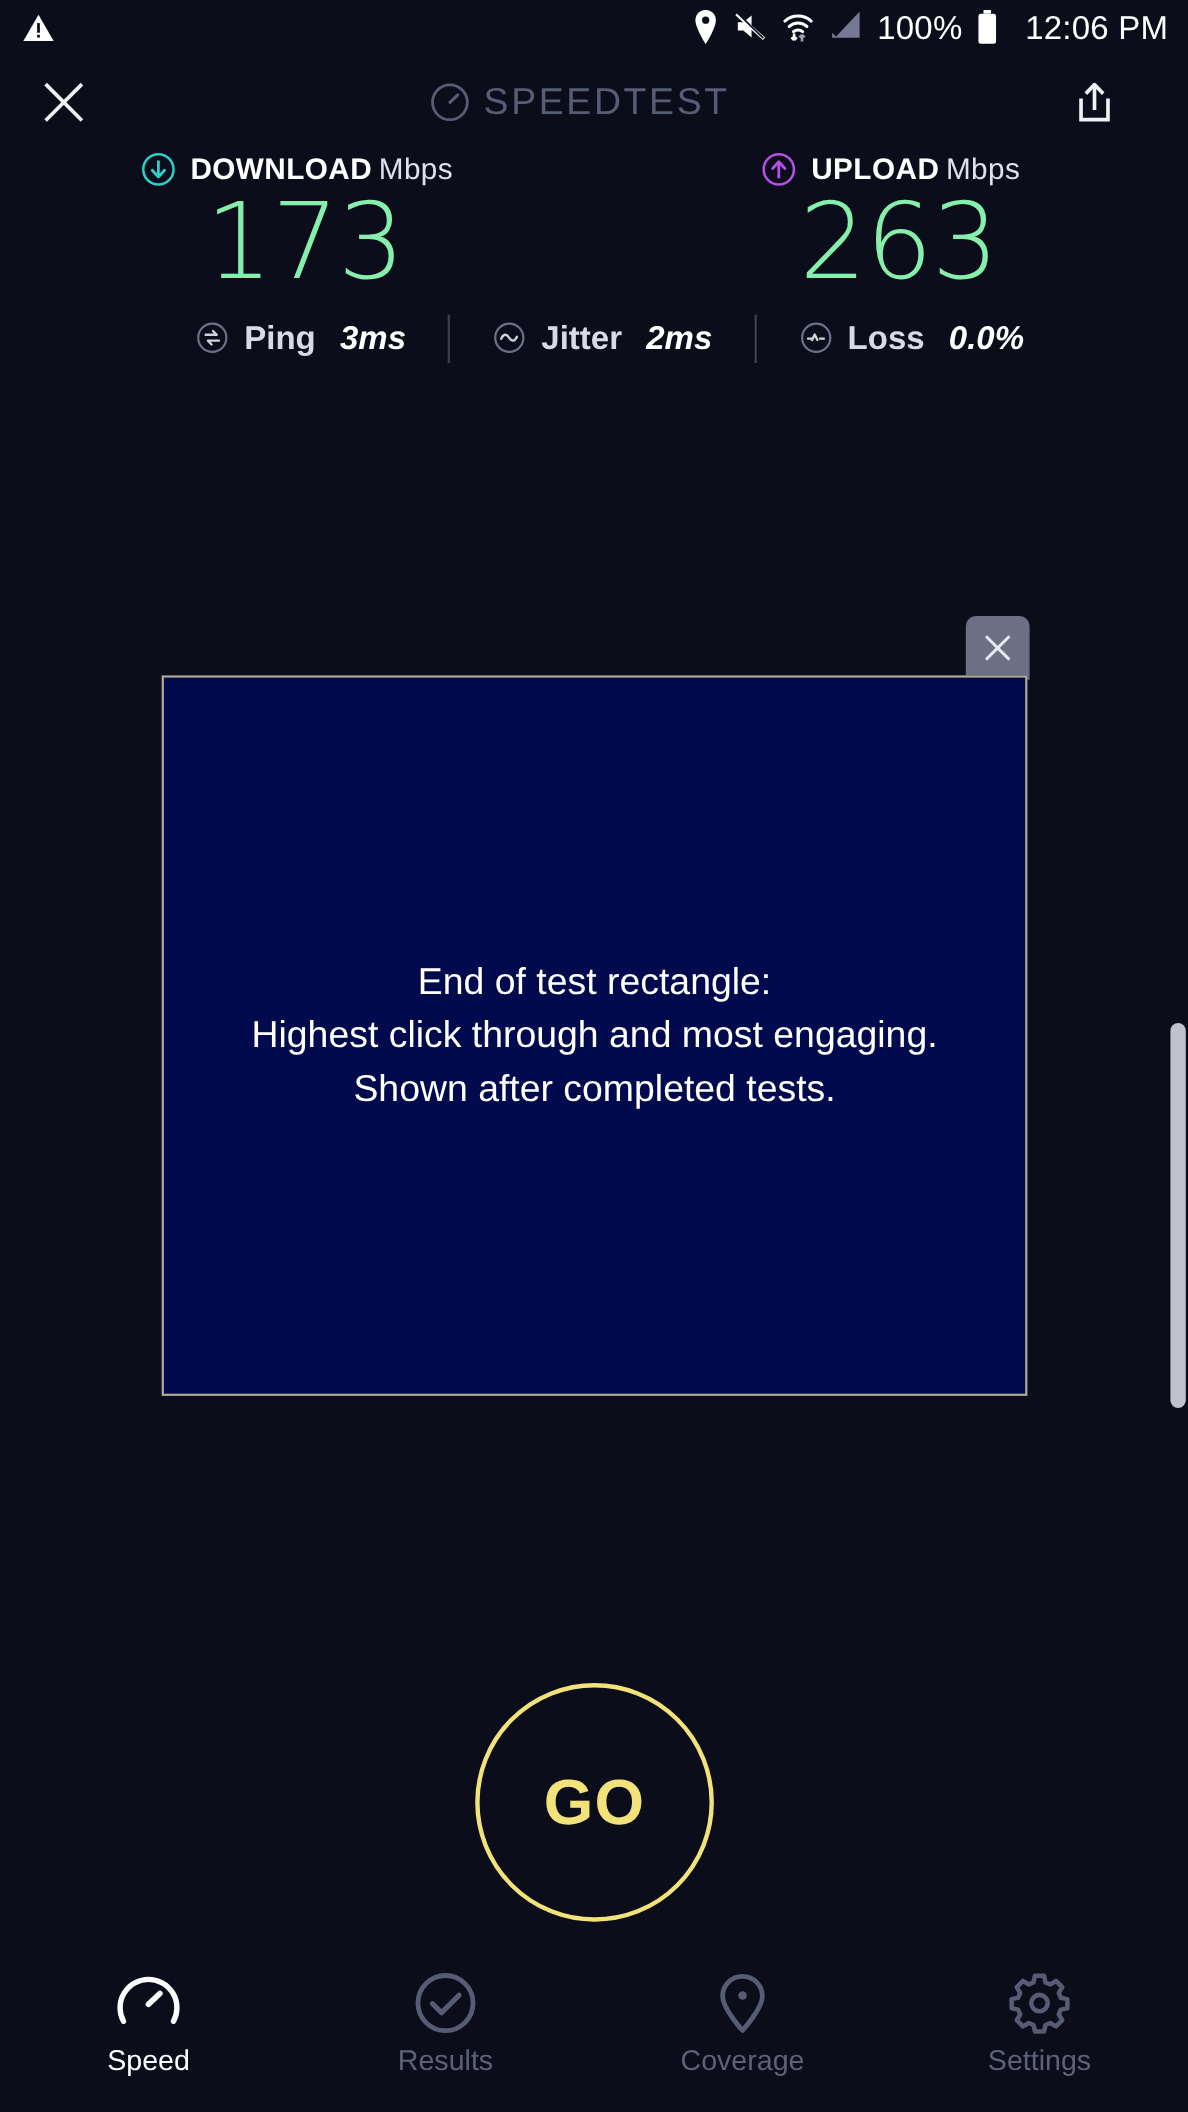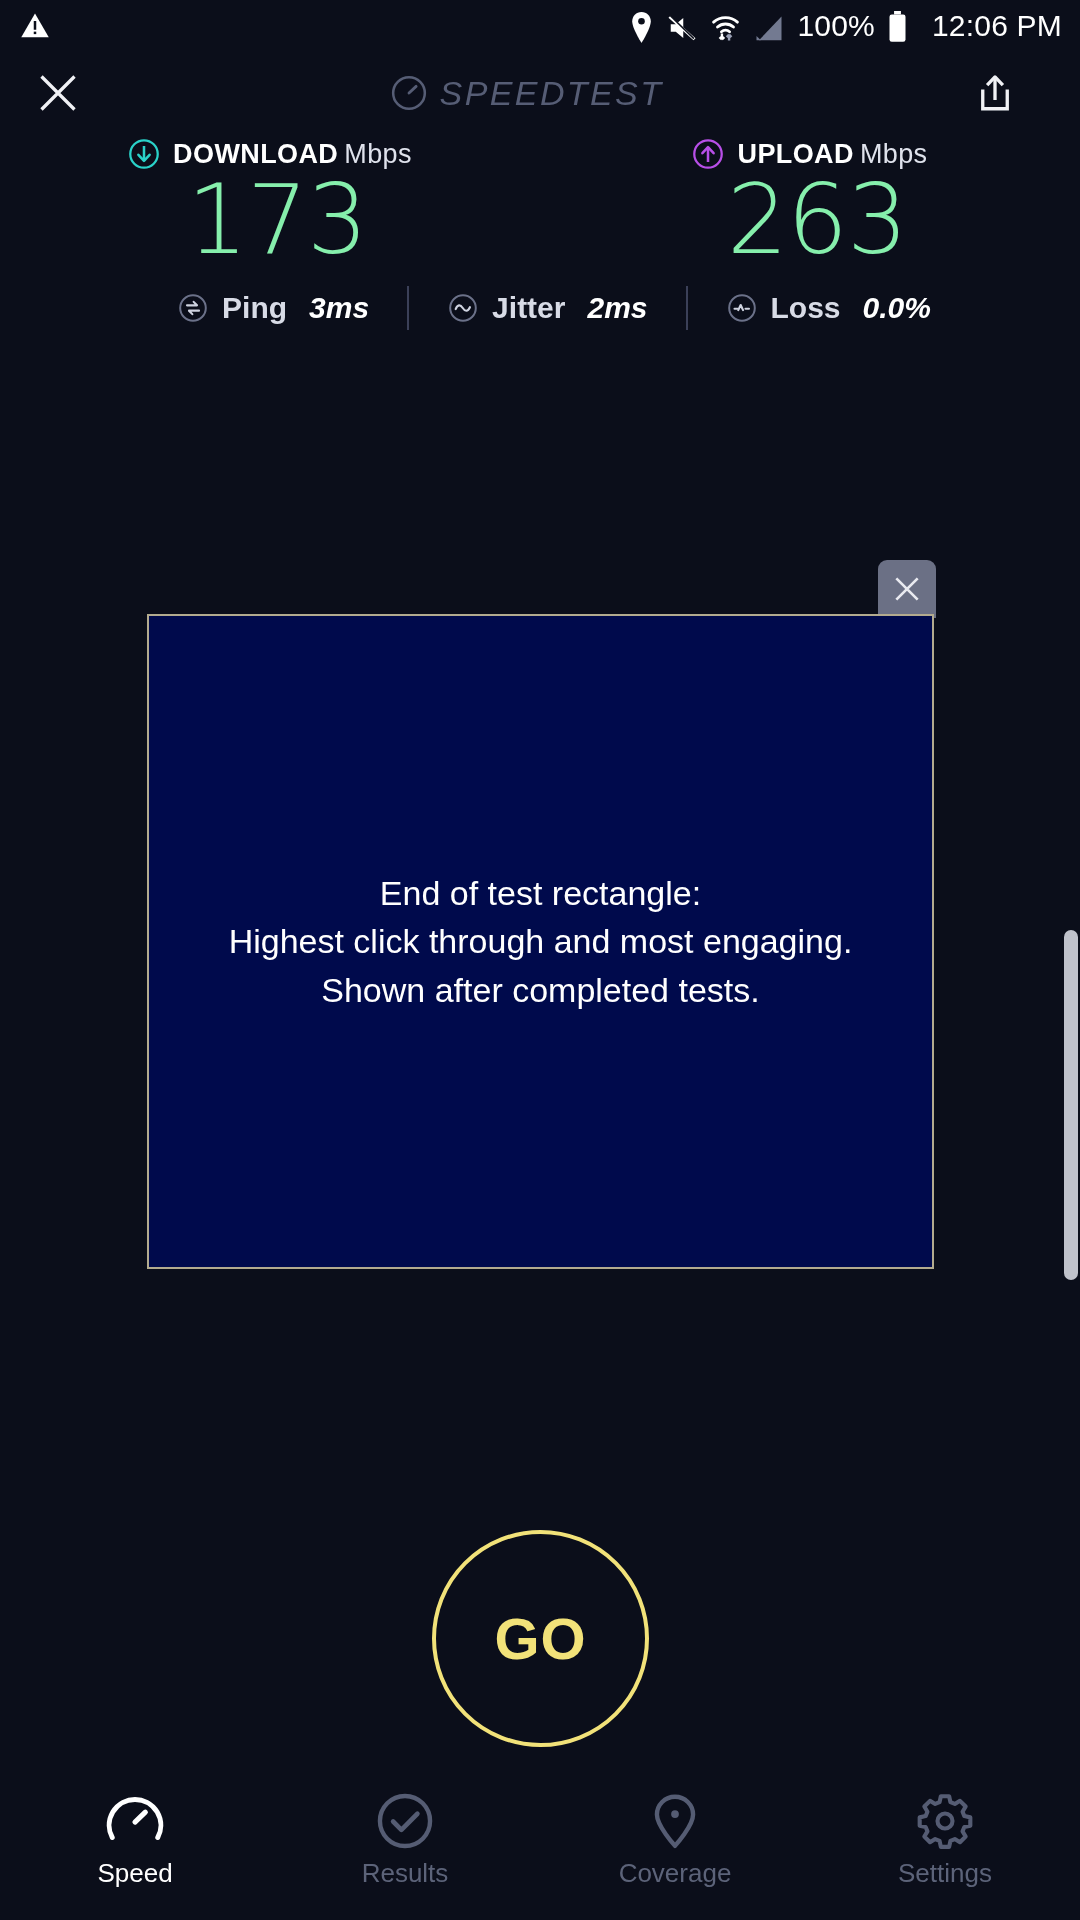--- a/index.html
+++ b/index.html
@@ -10,32 +10,32 @@
     overflow:hidden;
   }
   #app { position:relative; width:1080px; height:1920px; background:#0b0e1a; }
 
   
   .statusbar {
     position:absolute; top:0; left:0; width:1080px; height:52px;
     display:flex; align-items:center; padding:0 18px 0 20px;
   }
   .sb-left { display:flex; align-items:center; gap:10px; }
-  .sb-right { margin-left:auto; display:flex; align-items:flex-end; gap:13px; }
+  .sb-right { margin-left:auto; display:flex; align-items:flex-start; gap:13px; }
   .sb-time {
     color:#ffffff; font-size:30px; letter-spacing:.2px; margin-left:12px;
     font-family:"Liberation Sans", sans-serif;
   }
   .sb-batt-text { color:#ffffff; font-size:30px; letter-spacing:.2px; }
   .icn { display:block; }
 
   
   .header {
     position:absolute; top:52px; left:0; width:1053px; height:82px;
-    display:flex; align-items:center; padding:0 30px;font-style:italic;
+    display:flex; align-items:center; padding:0 30px;
   }
   .close-x { width:56px; height:56px; display:flex; align-items:center; justify-content:center; cursor:pointer; }
   .brand {
     position:absolute; left:0; right:0; top:0; bottom:0;
     display:flex; align-items:center; justify-content:center; gap:12px;
     pointer-events:none;
   }
   .brand-text {
     color:#565d75; font-size:34px; font-weight:400; letter-spacing:2.4px;
   }
@@ -55,21 +55,21 @@
     margin-top:2px; letter-spacing:-1px;
     font-family:"DejaVu Sans", sans-serif;
     margin-left:14px;
   }
 
   
   .pjl-row {
     display:flex; align-items:center; justify-content:center;
     margin-top:8px; width:1080px; height:60px;
   }
-  .pjl-item { display:flex; align-items:center; gap:13px; }
+  .pjl-item { display:flex; gap:13px; }
   .pjl-name { color:#d8dbe6; font-size:30px; font-weight:700; }
   .pjl-value { color:#ffffff; font-size:30px; font-weight:700; margin-left:9px;font-style:italic; }
   .pjl-sep { width:2px; height:44px; background:#3b4058; margin:0 38px; }
   .pjl-item.ping { margin-left:28px; }
 
   
   .ad-wrap { position:absolute; top:560px; left:0; width:1080px; }
   .ad-close {
     position:absolute; top:0px; left:878px;
     width:58px; height:58px; border-radius:9px 9px 0 0;

